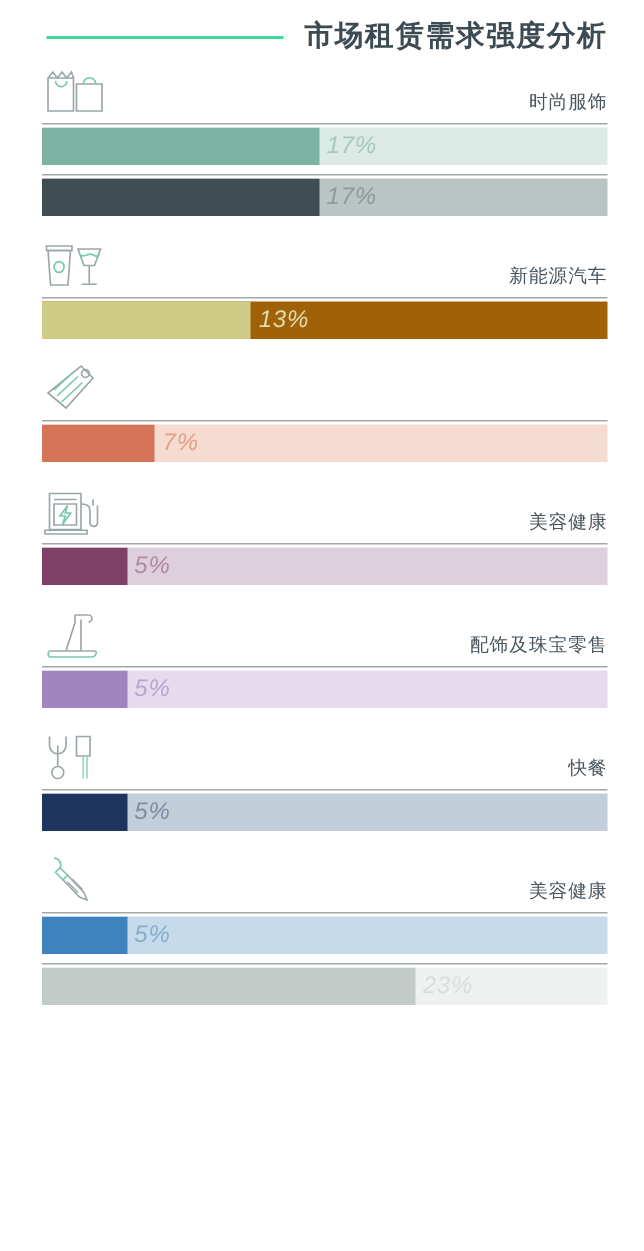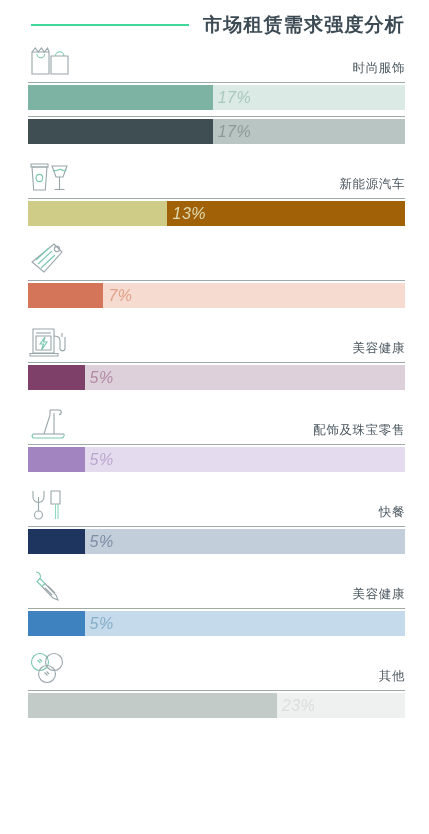--- a/index.html
+++ b/index.html
@@ -290,34 +290,20 @@
     </div>
     <div class="divider"></div>
     <div class="bar-track" style="background: rgb(197, 218, 234);">
       <div class="bar-fill" style="background: rgb(62, 130, 191); width: 15%;"></div>
       <span class="bar-value" style="color: rgb(134, 174, 202); left: calc(15% + 5px);">5%</span>
     </div>
     <div class="row-gap"></div>
   </div>
 
   <div class="row">
-    <div class="row-top">
-      <span class="icon-wrap">
-        <svg width="48" height="36" viewBox="0 0 48 36">
-          <g fill="none" stroke="#9aa6aa" stroke-width="1.1">
-            <circle cx="12" cy="11" r="8.5" stroke="#79c7ae"></circle>
-            <circle cx="26" cy="11" r="8.5"></circle>
-            <circle cx="19" cy="23" r="8.5"></circle>
-            <path d="M9.5 9 L12.5 12 M11.5 8 L14 10.5" stroke="#79c7ae"></path>
-            <path d="M16.5 21.5 L19.5 24.5 M18.5 20.5 L21 23"></path>
-          </g>
-        </svg>
-      </span>
-      <span class="row-label">其他</span>
-    </div>
     <div class="divider"></div>
     <div class="bar-track" style="background: rgb(239, 241, 240);">
       <div class="bar-fill" style="background: rgb(195, 203, 201); width: 66%;"></div>
       <span class="bar-value" style="color: rgb(217, 222, 221); left: calc(66% + 5px);">23%</span>
     </div>
     <div class="row-gap"></div>
   </div>
 
 </div>
 

